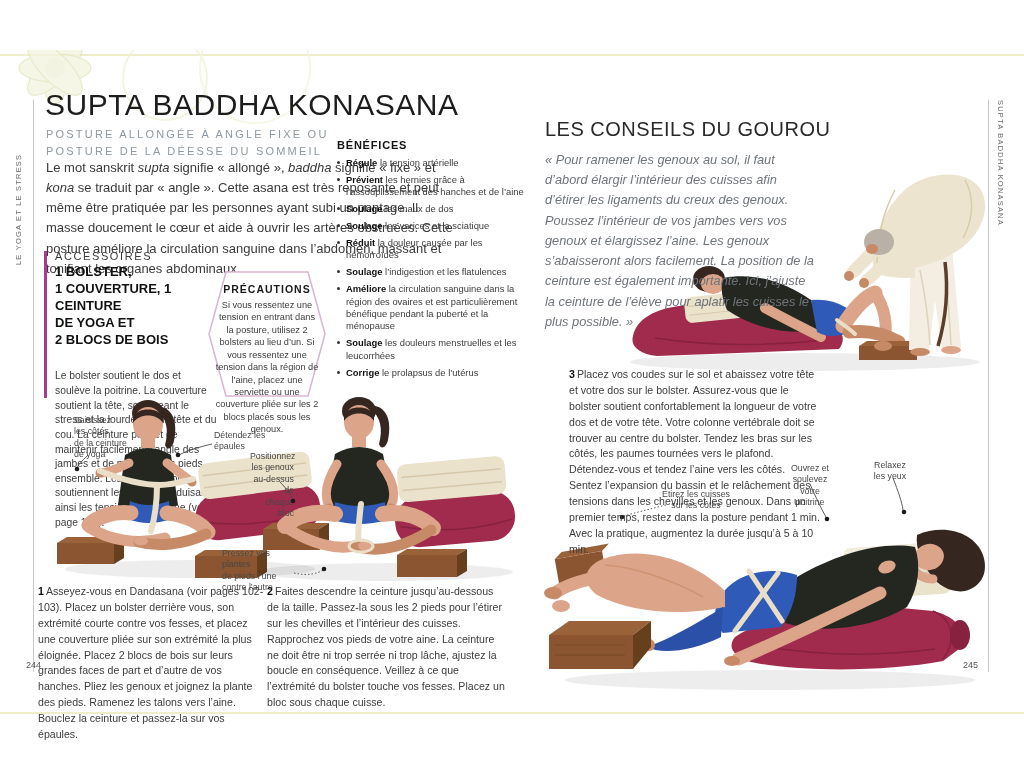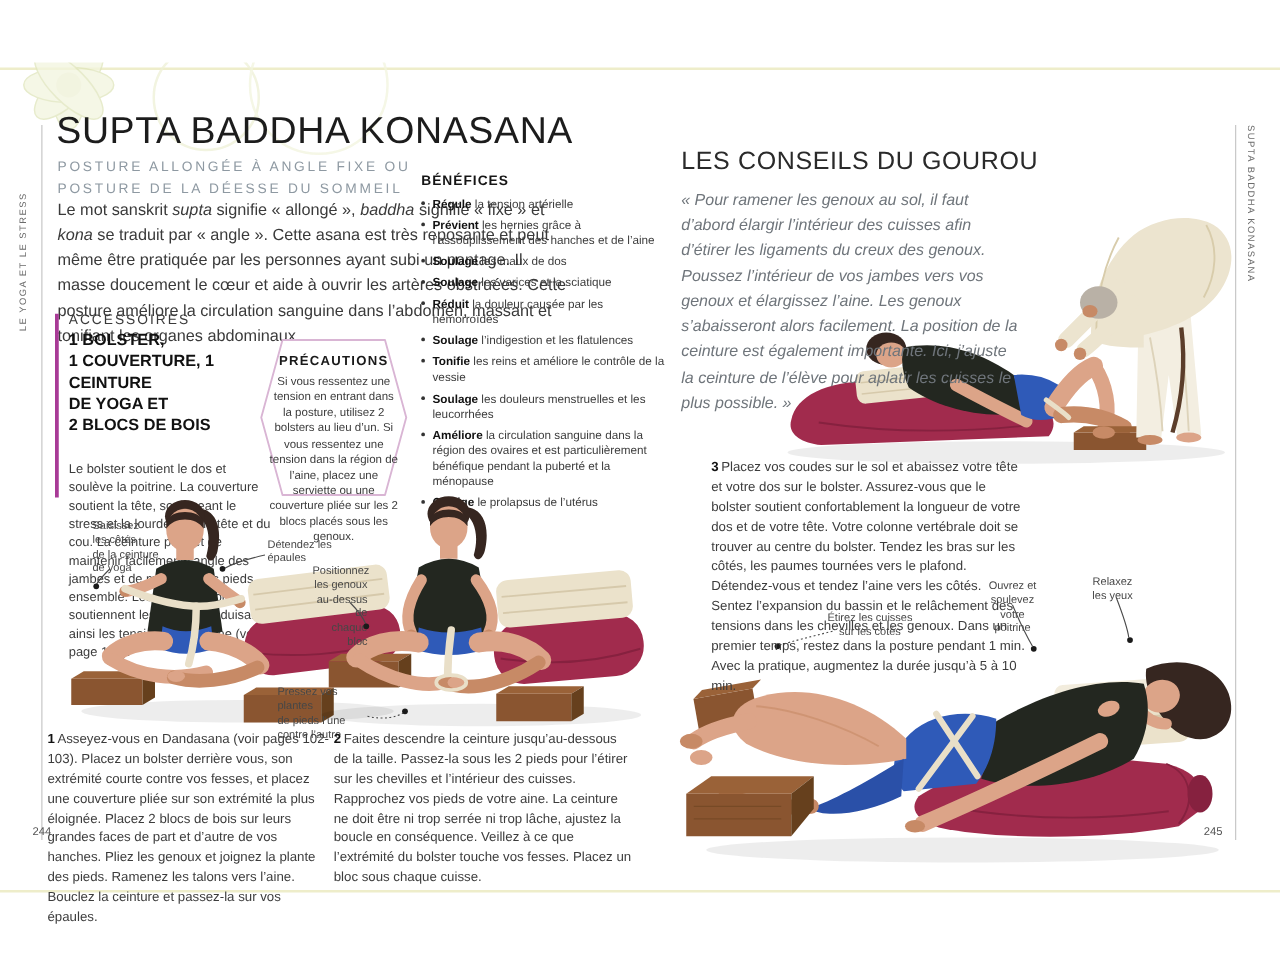--- a/index.html
+++ b/index.html
@@ -82,23 +82,22 @@
   <div class="abs" id="intro" style="left:46px;top:158px;">Le mot sanskrit <i>supta</i> signifie « allongé », <i>baddha</i> signifie « fixe » et <i>kona</i> se traduit par « angle ». Cette asana est très reposante et peut même être pratiquée par les personnes ayant subi un pontage. Il masse doucement le cœur et aide à ouvrir les artères obstruées. Cette posture améliore la circulation sanguine dans l’abdomen, massant et tonifiant les organes abdominaux.</div>
 
   <div class="abs" id="benefits" style="left:337px;top:139px;">
     <div class="sec-head">BÉNÉFICES</div>
     <div class="benefit"><span class="dot"></span><b>Régule</b> <span>la tension artérielle</span></div>
     <div class="benefit"><span class="dot"></span><b>Prévient</b> <span>les hernies grâce à l’assouplissement des hanches et de l’aine</span></div>
     <div class="benefit"><span class="dot"></span><b>Soulage</b> <span>les maux de dos</span></div>
     <div class="benefit"><span class="dot"></span><b>Soulage</b> <span>les varices et la sciatique</span></div>
     <div class="benefit"><span class="dot"></span><b>Réduit</b> <span>la douleur causée par les hémorroïdes</span></div>
     <div class="benefit"><span class="dot"></span><b>Soulage</b> <span>l’indigestion et les flatulences</span></div>
-    <div class="benefit"><span class="dot"></span><b>Tonifie</b> <span>les reins et améliore le contrôle de la vessie</span></div>
+    <div class="benefit"><span class="dot"></span><b>Améliore</b> <span>la circulation sanguine dans la région des ovaires et est particulièrement bénéfique pendant la puberté et la ménopause</span></div>
     <div class="benefit"><span class="dot"></span><b>Soulage</b> <span>les douleurs menstruelles et les leucorrhées</span></div>
-    <div class="benefit"><span class="dot"></span><b>Améliore</b> <span>la circulation sanguine dans la région des ovaires et est particulièrement bénéfique pendant la puberté et la ménopause</span></div>
     <div class="benefit"><span class="dot"></span><b>Corrige</b> <span>le prolapsus de l’utérus</span></div>
   </div>
 
   <div class="abs" id="acc-bar" style="left:44px;top:251px;height:147px;"></div>
   <div class="abs" id="accessories" style="left:55px;top:250px;">
     <div id="acc-head">ACCESSOIRES</div>
     <div id="acc-items">1 BOLSTER,
 1 COUVERTURE, 1 CEINTURE
 DE YOGA ET
 2 BLOCS DE BOIS</div>

